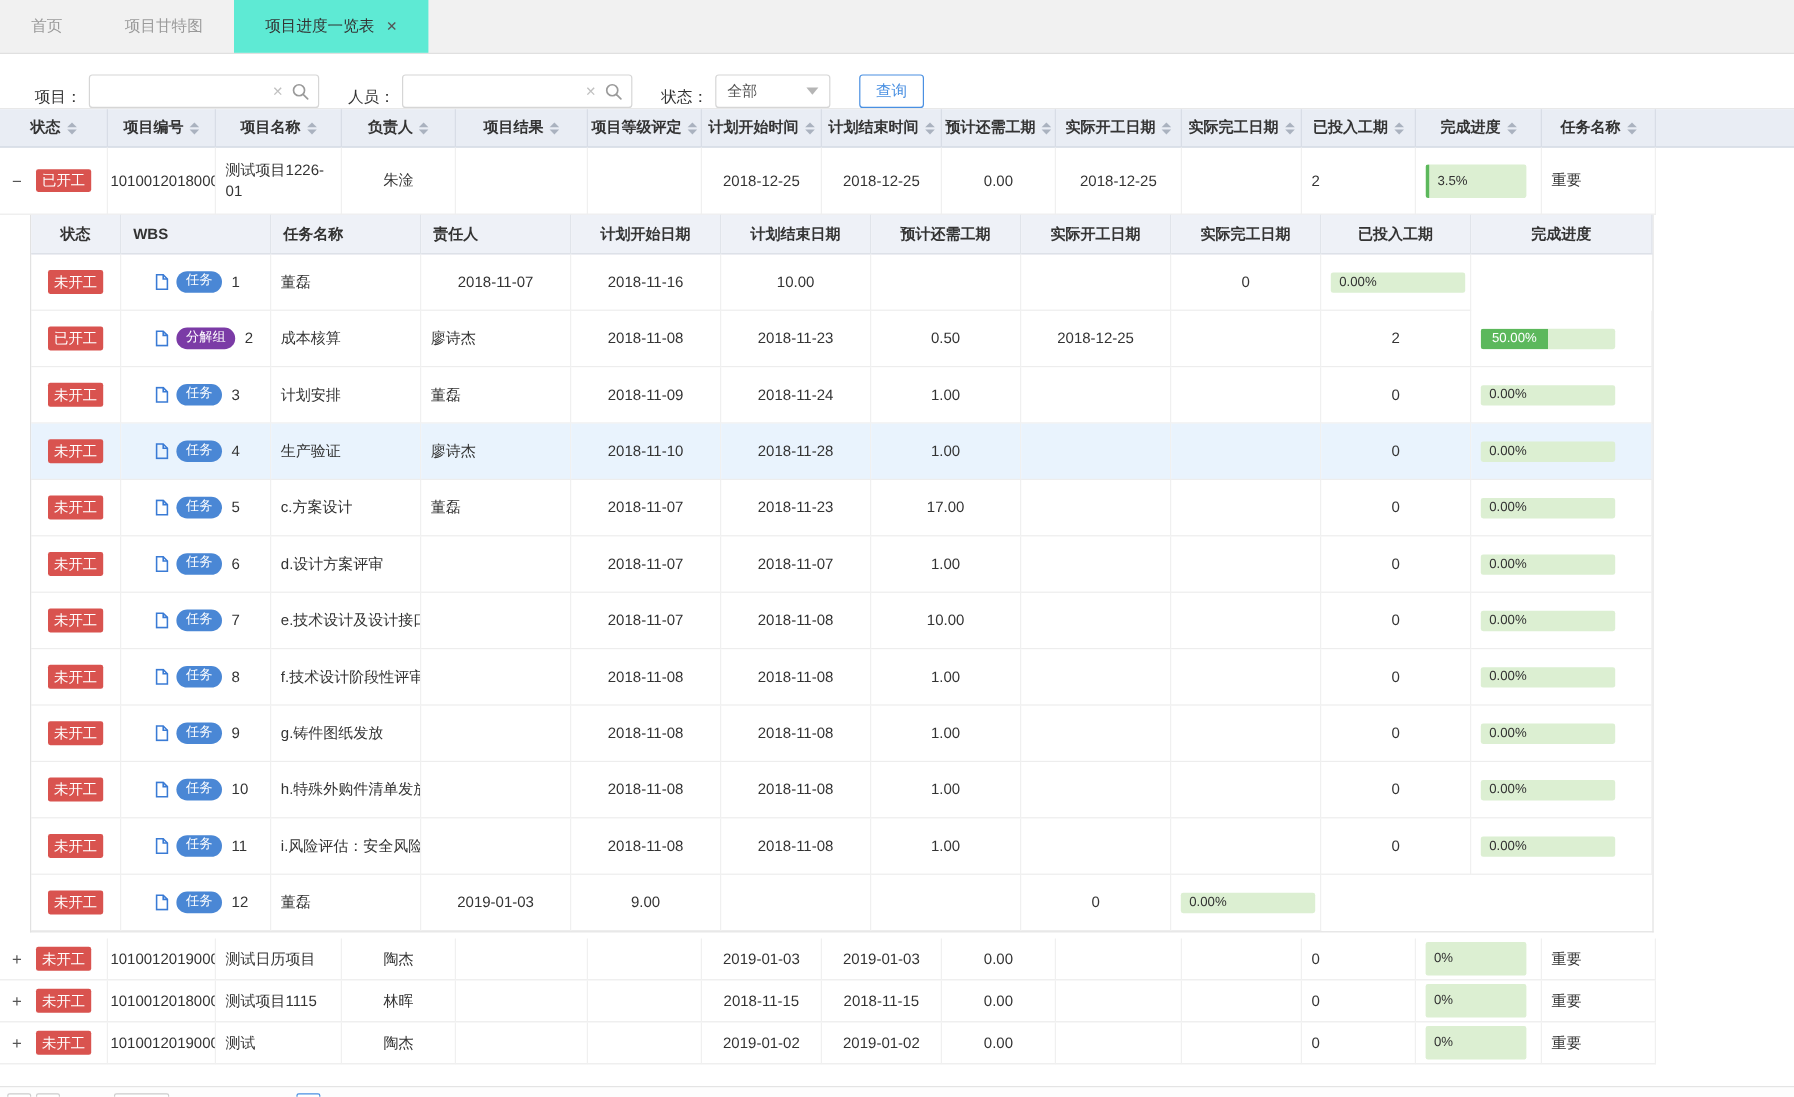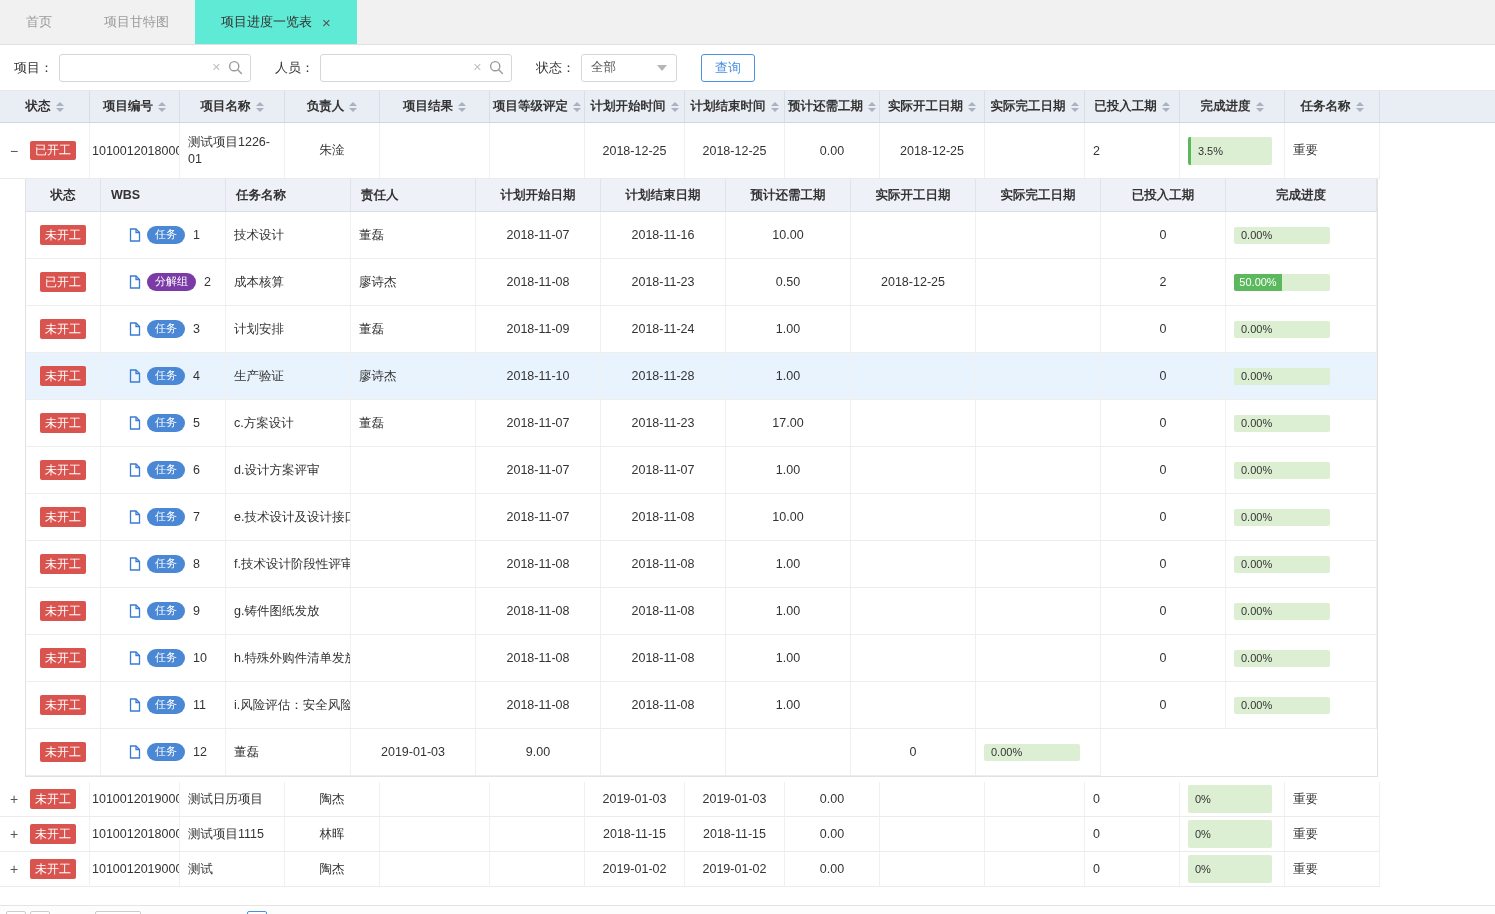--- a/index.html
+++ b/index.html
@@ -6,21 +6,21 @@
   body{width:1495px;height:914px;overflow:hidden;position:relative;background:#fff;
        font-family:"Liberation Sans","DejaVu Sans",sans-serif;}
 
   
   .tabbar{height:44px;background:#f1f1f1;display:flex;align-items:stretch;border-bottom:1px solid #e0e0e0;}
   .tab{display:flex;align-items:center;gap:10px;padding:0 26px;font-size:13px;color:#9a9a9a;cursor:pointer;}
   .tab.active{background:#5eead4;color:#333;}
   .tab-close{font-size:15px;color:#555;line-height:1;}
 
   
-  .filterbar{height:45px;display:flex;align-items:center;padding-left:14px;font-size:13px;color:#333;
+  .filterbar{height:45px;display:flex;align-items:flex-end;padding-left:29px;font-size:13px;color:#333;
              border-bottom:1px solid #e8e8e8;background:#fff;}
   .flabel{margin-right:6px;}
   .search-box{width:192px;height:28px;border:1px solid #d6d6d6;border-radius:3px;display:flex;align-items:center;
               background:#fff;box-sizing:border-box;margin-right:24px;}
   .search-box input{flex:1;border:none;outline:none;font-size:12px;padding:0 6px;min-width:0;background:transparent;}
   .clear-icon{color:#c0c0c0;font-size:11px;padding:0 5px;cursor:pointer;}
   .mag{padding:0 7px 0 2px;display:flex;align-items:center;cursor:pointer;}
   .select-box{width:96px;height:28px;border:1px solid #d6d6d6;border-radius:3px;display:flex;align-items:center;
               justify-content:space-between;padding:0 9px;box-sizing:border-box;font-size:12.5px;color:#555;
               margin-right:24px;cursor:pointer;background:#fff;}
@@ -64,21 +64,21 @@
   .s-wbs{padding-left:28px;gap:6px;}
   .pill{color:#fff;font-size:11px;padding:2px 8px;border-radius:9px;flex:none;line-height:1.2;}
   .pill-task{background:var(--task-blue,#4a87d5);}
   .pill-group{background:var(--group-purple,#7b3ba6);}
   .file-icon{display:inline-flex;flex:none;}
   .wbs-num{margin-left:2px;}
 
   
   .pbar{position:relative;background:var(--progress-track,#dcefd2);border-radius:2px;overflow:hidden;flex:none;}
   .pbar-main{width:84px;height:28px;text-align:center;}
-  .pbar-sub{width:96px;height:17px;}
+  .pbar-sub{width:112px;height:17px;}
   .pfill{position:absolute;left:0;top:0;bottom:0;background:var(--progress-fill,#5cb85c);}
   .plabel{position:absolute;top:0;bottom:0;display:flex;align-items:center;font-size:11px;color:#333;white-space:nowrap;}
   .plabel.inside{left:0;justify-content:center;color:#fff;}
 
   
   .pagination{position:absolute;top:905px;left:0;width:100%;height:30px;background:#fdfdfd;border-top:1px solid #e4e4e4;}
   .pg-item{position:absolute;top:5px;height:20px;box-sizing:border-box;border:1px solid #ccc;border-radius:2px;background:#fff;cursor:pointer;}
   .pg-ico{width:20px;}
   .pg-wide{width:46px;}
   .pg-page{width:20px;border-color:var(--accent-blue,#4a90e2);}
@@ -323,23 +323,20 @@
             <span class="file-icon">
               <svg width="12" height="14" viewBox="0 0 12 14">
                 <path d="M1.5 1h5.5l3.5 3.5V13h-9z" fill="none" stroke="#3a7bd5" stroke-width="1.3"></path>
                 <path d="M7 1v3.5h3.5" fill="none" stroke="#3a7bd5" stroke-width="1.3"></path>
               </svg>
             </span>
             <span class="pill pill-task">任务</span>
             <span class="wbs-num">1</span>
           </div>
           <div class="scell">
-            <span>技术设计</span>
-          </div>
-          <div class="scell">
             <span>董磊</span>
           </div>
           <div class="scell ta-c">
             <span>2018-11-07</span>
           </div>
           <div class="scell ta-c">
             <span>2018-11-16</span>
           </div>
           <div class="scell ta-c">
             <span>10.00</span>

